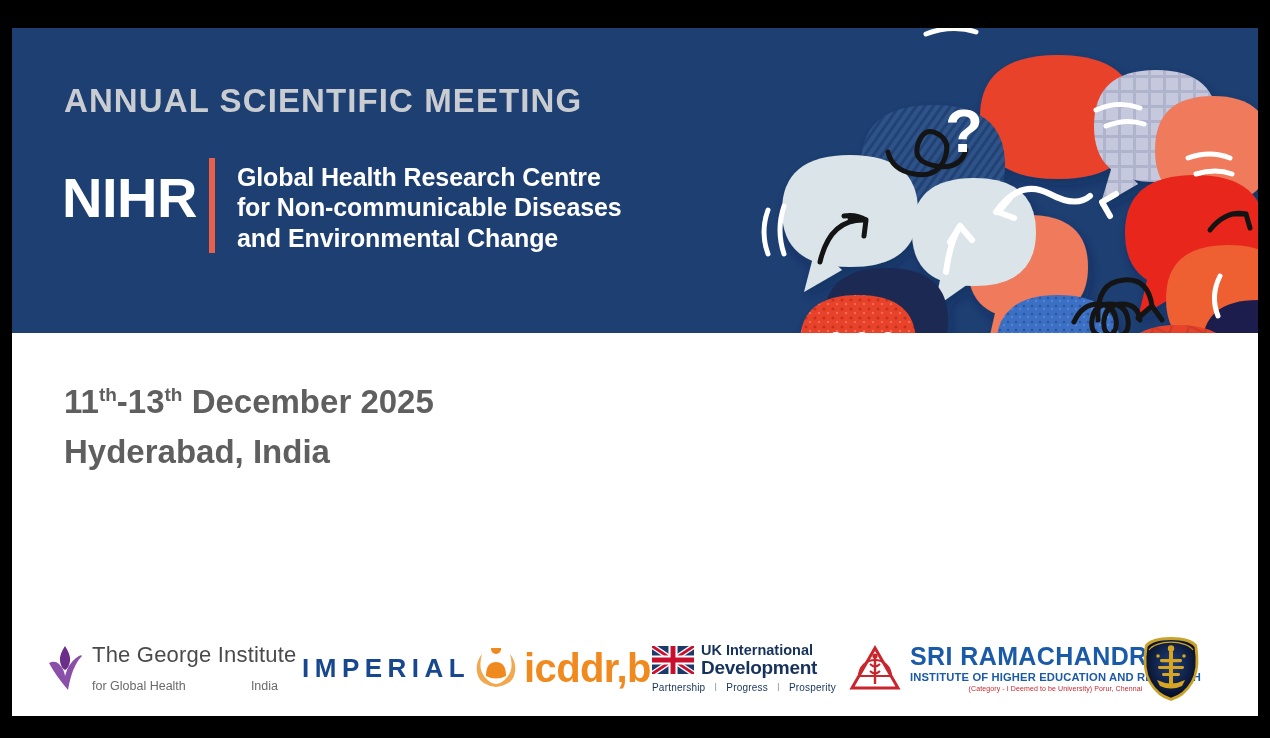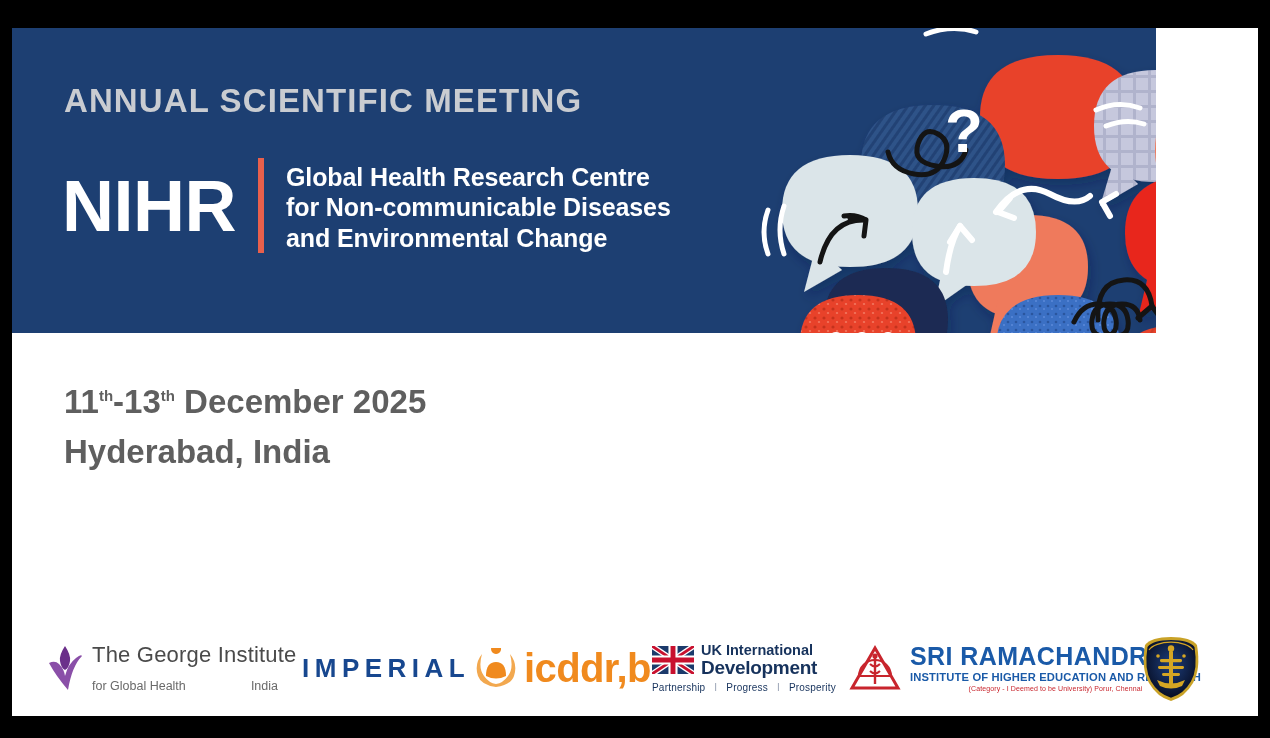--- a/index.html
+++ b/index.html
@@ -28,21 +28,21 @@
     height: 688px;
     background: #ffffff;
     overflow: hidden;
   }
 
   
   #banner {
     position: absolute;
     left: 0;
     top: 0;
-    width: 1144px;
+    width: 1257px;
     height: 305px;
     background: #1d3f72;
     overflow: hidden;
   }
 
   #meeting-title {
     position: absolute;
     left: 52px;
     top: 54px;
     font-size: 33px;
@@ -54,27 +54,27 @@
 
   #nihr-lockup {
     position: absolute;
     left: 50px;
     top: 130px;
     display: flex;
     align-items: stretch;
   }
 
   #nihr-word {
-    font-size: 72px;
+    font-size: 56px;
     font-weight: bold;
     color: #ffffff;
     letter-spacing: -0.5px;
     line-height: 1;
     padding-top: 12px;
-    padding-right: 22px;
+    padding-right: 12px;
   }
 
   #nihr-divider {
     width: 6px;
     background: #e8604c;
     margin-right: 22px;
     align-self: stretch;
   }
 
   #nihr-sub {
@@ -111,21 +111,21 @@
     position: absolute;
     left: 52px;
     font-size: 33px;
     font-weight: bold;
     color: #5f5f5f;
     white-space: nowrap;
   }
   #event-date { top: 50px; }
   #event-place { top: 100px; }
   #event-date sup {
-    font-size: 15px;
+    font-size: 19px;
     vertical-align: super;
     line-height: 0;
   }
 
   
   #partners {
     position: absolute;
     left: 0;
     top: 290px;
     width: 1130px;

